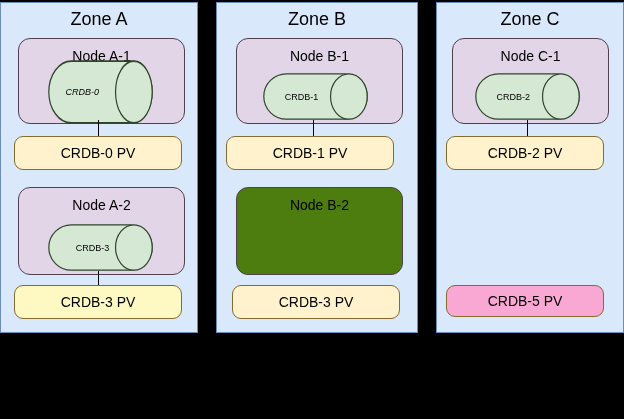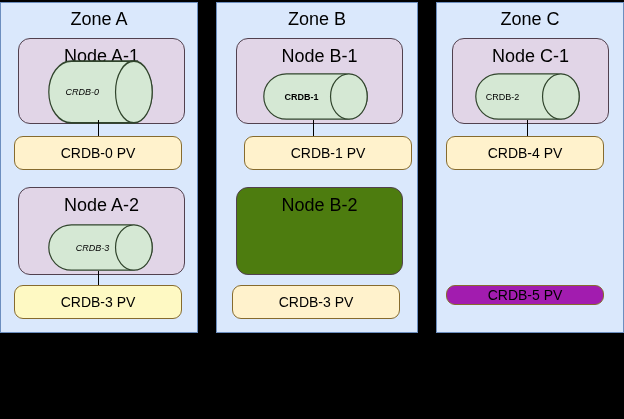--- a/index.html
+++ b/index.html
@@ -35,21 +35,21 @@
     background:#e1d5e7;
     border:1px solid #51414f;
     border-radius:12px;
     box-sizing:border-box;
   }
   .node-title{
     position:absolute;
     left:0;right:0;
     top:9px;
     text-align:center;
-    font-size:18px;
+    font-size:14px;
     color:#000000;
     line-height:17px;
     white-space:nowrap;
   }
 
   
   .cyl{
     position:absolute;
   }
   .cyl svg{display:block;width:100%;height:100%;}
@@ -109,66 +109,66 @@
       <div class="cyl-label" style="width: 68.34px;">CRDB-0</div>
     </div>
     <div class="node" style="left: 18px; top: 187px; width: 167px; height: 88px; background: rgb(225, 213, 231); border-color: rgb(81, 65, 79);">
       <div class="node-title">Node A-2</div>
     </div>
     <div class="cyl" style="left: 48px; top: 224px; width: 105px; height: 47px;">
       <svg viewBox="0 0 105 47" preserveAspectRatio="none">
         <rect x="0.8" y="0.8" width="103.4" height="45.4" rx="22.7" ry="22.7" fill="#d5e8d4" stroke="#30442c" stroke-width="1.2"></rect>
         <ellipse cx="85.87" cy="23.5" rx="18.330000000000002" ry="22.7" fill="#d5e8d4" stroke="#30442c" stroke-width="1.2"></ellipse>
       </svg>
-      <div class="cyl-label" style="width: 89px; font-style: italic;">CRDB-3</div>
+      <div class="cyl-label" style="width: 89px;">CRDB-3</div>
     </div>
     <div class="connector" style="left: 98px; top: 120px; height: 16px; border-left-color: rgb(0, 0, 0);"></div>
     <div class="connector" style="left: 98px; top: 271px; height: 14px; border-left-color: rgb(0, 0, 0);"></div>
     <div class="pv" style="left: 14px; top: 136px; width: 168px; height: 34px; background: rgb(255, 242, 204); border-color: rgb(134, 107, 46); padding-left: 8px;">
       <div class="pv-label">CRDB-0 PV</div>
     </div>
     <div class="pv" style="left: 14px; top: 285px; width: 168px; height: 34px; background: #fef9c3; border-color: rgb(134, 107, 46);">
       <div class="pv-label">CRDB-3 PV</div>
     </div>
     <div class="zone" style="left: 216px; top: 2px; width: 202px; height: 331px; background: rgb(218, 232, 252); border-color: rgb(108, 142, 191);">
       <div class="zone-title">Zone B</div>
     </div>
     <div class="node" style="left: 236px; top: 38px; width: 167px; height: 86px; background: rgb(225, 213, 231); border-color: rgb(81, 65, 79);">
       <div class="node-title">Node B-1</div>
     </div>
     <div class="cyl" style="left: 263px; top: 73px; width: 105px; height: 47px;">
       <svg viewBox="0 0 105 47" preserveAspectRatio="none">
         <rect x="0.8" y="0.8" width="103.4" height="45.4" rx="22.7" ry="22.7" fill="#d5e8d4" stroke="#30442c" stroke-width="1.2"></rect>
         <ellipse cx="85.87" cy="23.5" rx="18.330000000000002" ry="22.7" fill="#d5e8d4" stroke="#30442c" stroke-width="1.2"></ellipse>
       </svg>
-      <div class="cyl-label" style="width: 77px; font-weight: bold;">CRDB-1</div>
+      <div class="cyl-label" style="width: 77px;">CRDB-1</div>
     </div>
     <div class="node" style="left: 236px; top: 187px; width: 167px; height: 88px; background: #4d7c0f; border-color: rgb(81, 65, 79);">
       <div class="node-title">Node B-2</div>
     </div>
     <div class="connector" style="left: 313px; top: 120px; height: 16px; border-left-color: rgb(0, 0, 0);"></div>
-    <div class="pv" style="left: 244px; top: 136px; width: 168px; height: 34px; background: rgb(255, 242, 204); border-color: rgb(134, 107, 46);">
+    <div class="pv" style="left: 226px; top: 136px; width: 168px; height: 34px; background: rgb(255, 242, 204); border-color: rgb(134, 107, 46);">
       <div class="pv-label">CRDB-1 PV</div>
     </div>
     <div class="pv" style="left: 232px; top: 285px; width: 168px; height: 34px; background: rgb(255, 242, 204); border-color: rgb(134, 107, 46);">
       <div class="pv-label">CRDB-3 PV</div>
     </div>
     <div class="zone" style="left: 436px; top: 2px; width: 188px; height: 331px; background: rgb(218, 232, 252); border-color: rgb(108, 142, 191);">
       <div class="zone-title">Zone C</div>
     </div>
     <div class="node" style="left: 452px; top: 38px; width: 157px; height: 86px; background: rgb(225, 213, 231); border-color: rgb(81, 65, 79);">
       <div class="node-title">Node C-1</div>
     </div>
     <div class="cyl" style="left: 475px; top: 73px; width: 105px; height: 47px;">
       <svg viewBox="0 0 105 47" preserveAspectRatio="none">
         <rect x="0.8" y="0.8" width="103.4" height="45.4" rx="22.7" ry="22.7" fill="#d5e8d4" stroke="#30442c" stroke-width="1.2"></rect>
         <ellipse cx="85.87" cy="23.5" rx="18.330000000000002" ry="22.7" fill="#d5e8d4" stroke="#30442c" stroke-width="1.2"></ellipse>
       </svg>
-      <div class="cyl-label" style="width: 55px;">CRDB-2</div>
+      <div class="cyl-label" style="width: 55px; text-align: right;">CRDB-2</div>
     </div>
     <div class="connector" style="left: 527px; top: 120px; height: 16px; border-left-color: rgb(0, 0, 0);"></div>
     <div class="pv" style="left: 446px; top: 136px; width: 158px; height: 34px; background: rgb(255, 242, 204); border-color: rgb(134, 107, 46);">
-      <div class="pv-label">CRDB-4 PV</div>
+      <div class="pv-label">CRDB-2 PV</div>
     </div>
-    <div class="pv" style="left: 446px; top: 285px; width: 158px; height: 20px; background: #a21caf; border-color: rgb(134, 107, 46);">
+    <div class="pv" style="left: 446px; top: 285px; width: 158px; height: 32px; background: #f9a8d4; border-color: rgb(134, 107, 46);">
       <div class="pv-label">CRDB-5 PV</div>
     </div>
   </div>
 
 </body></html>

